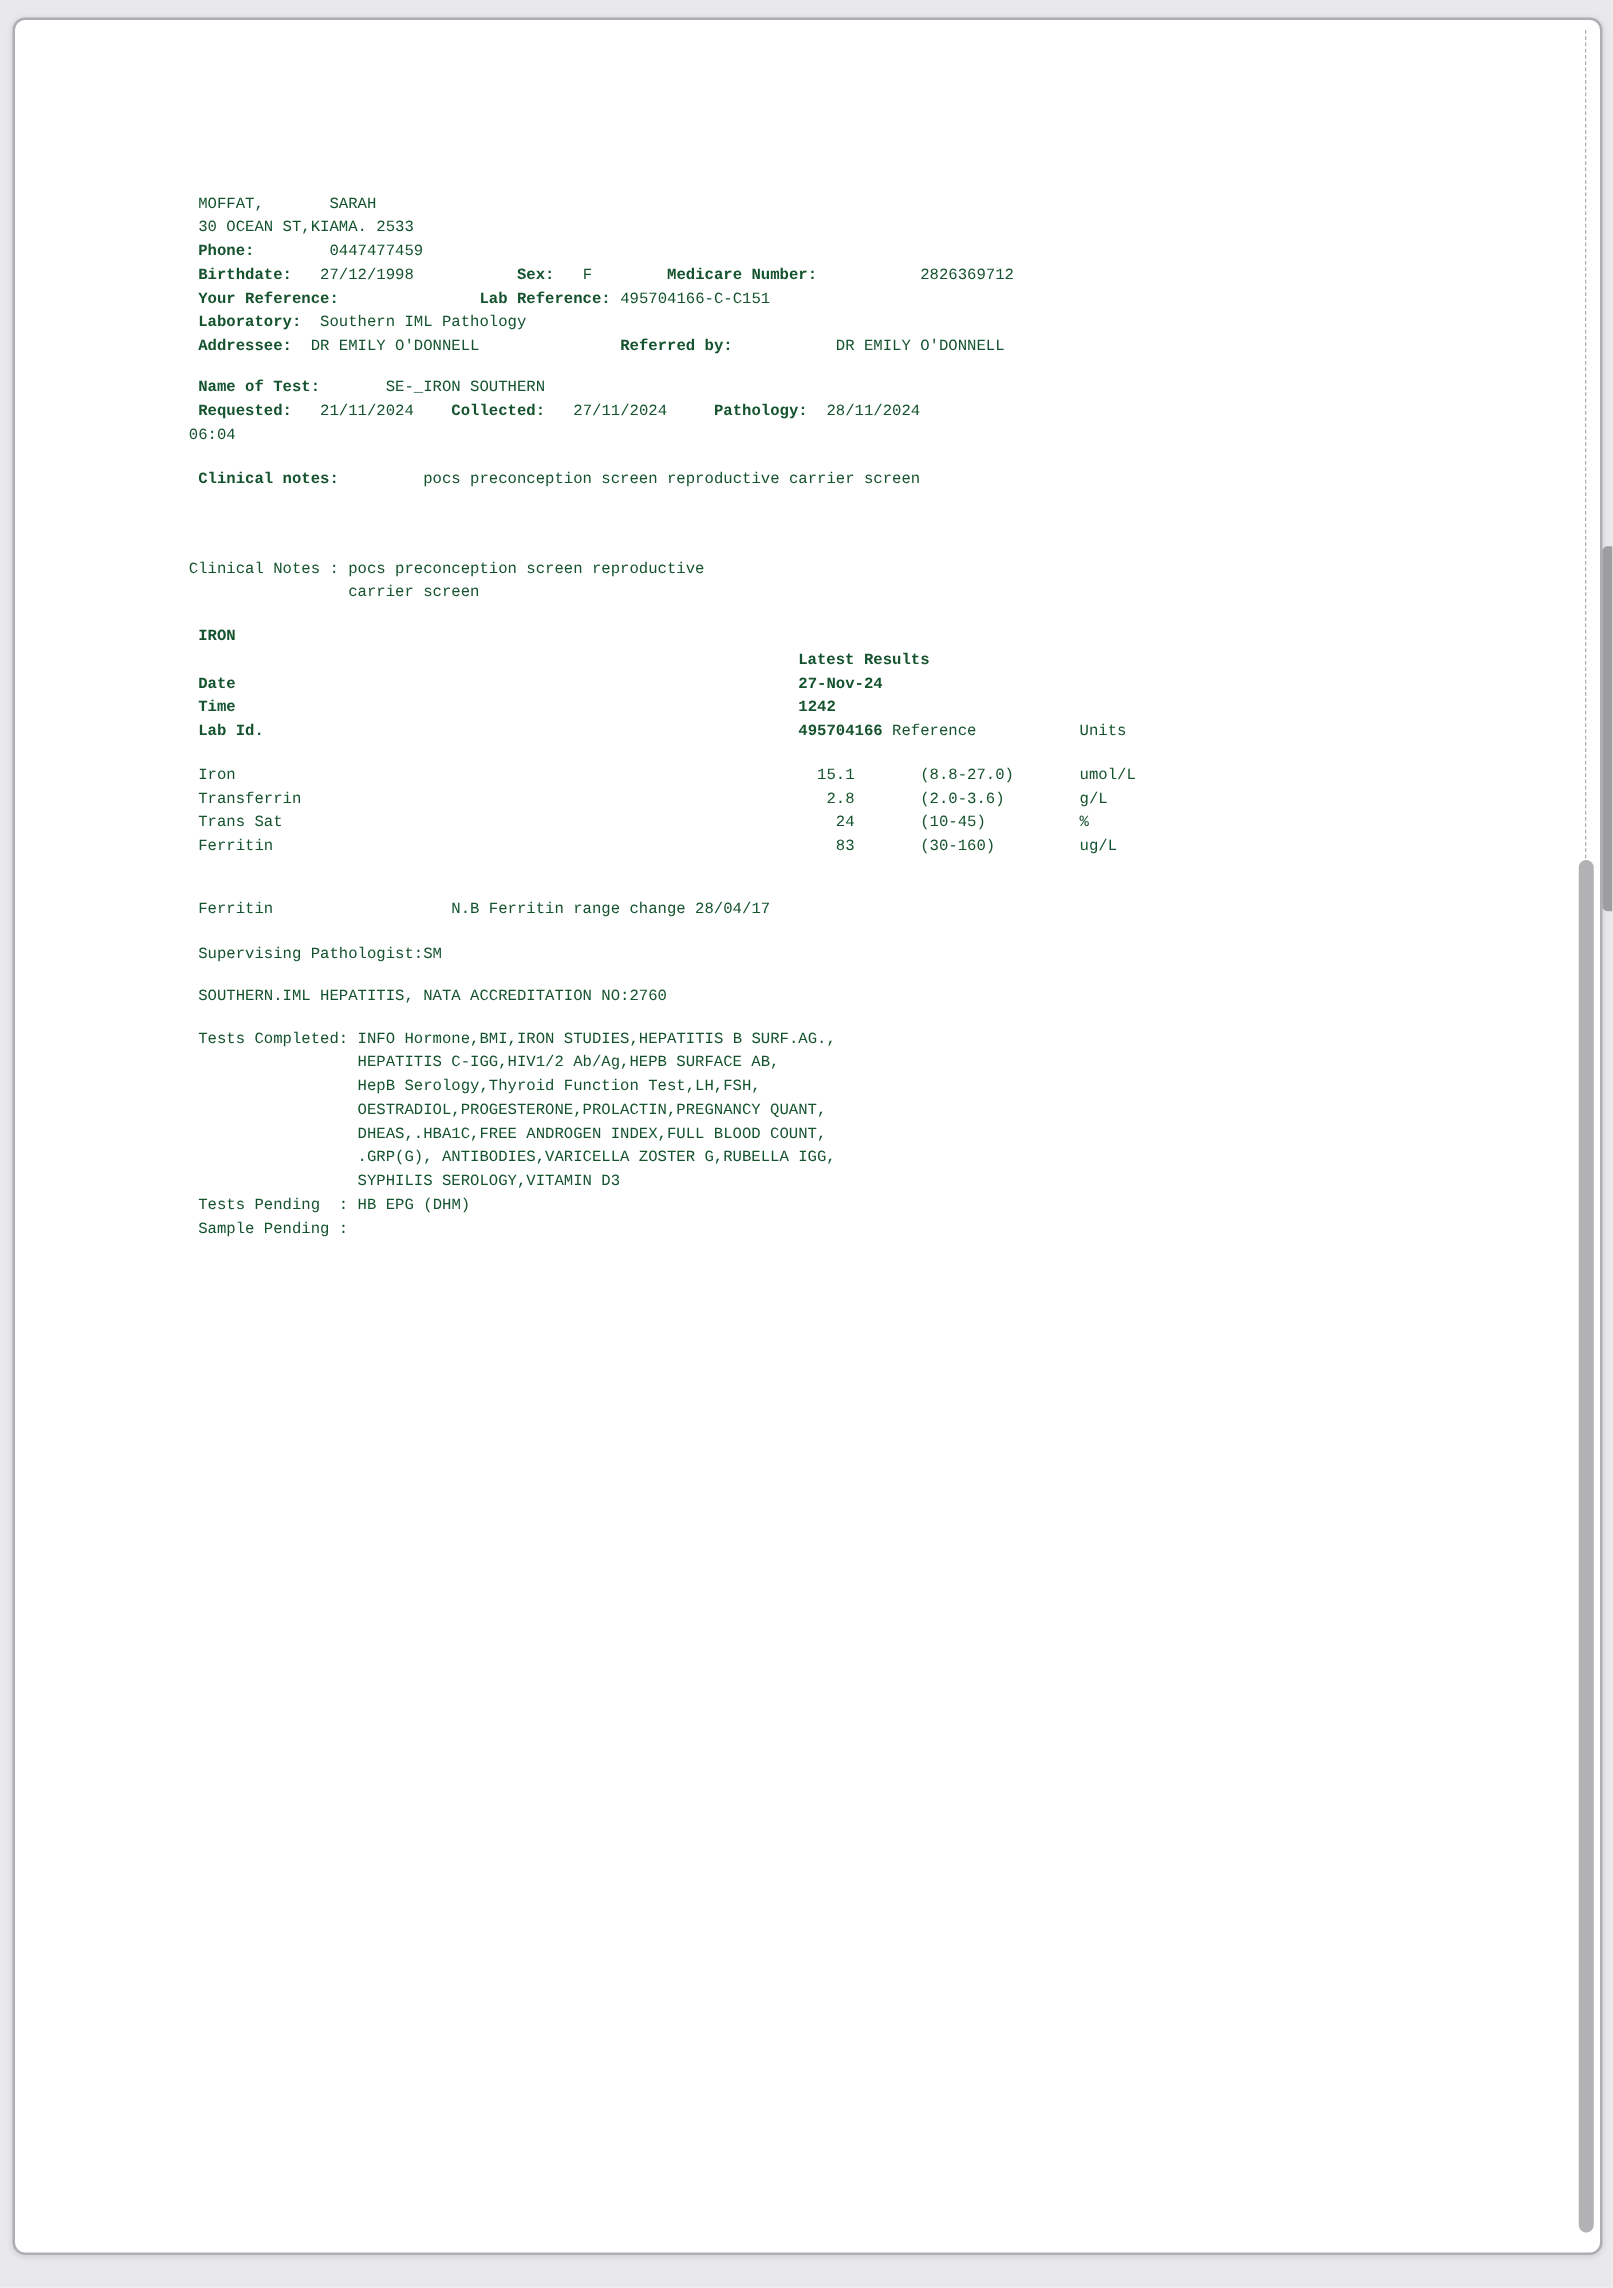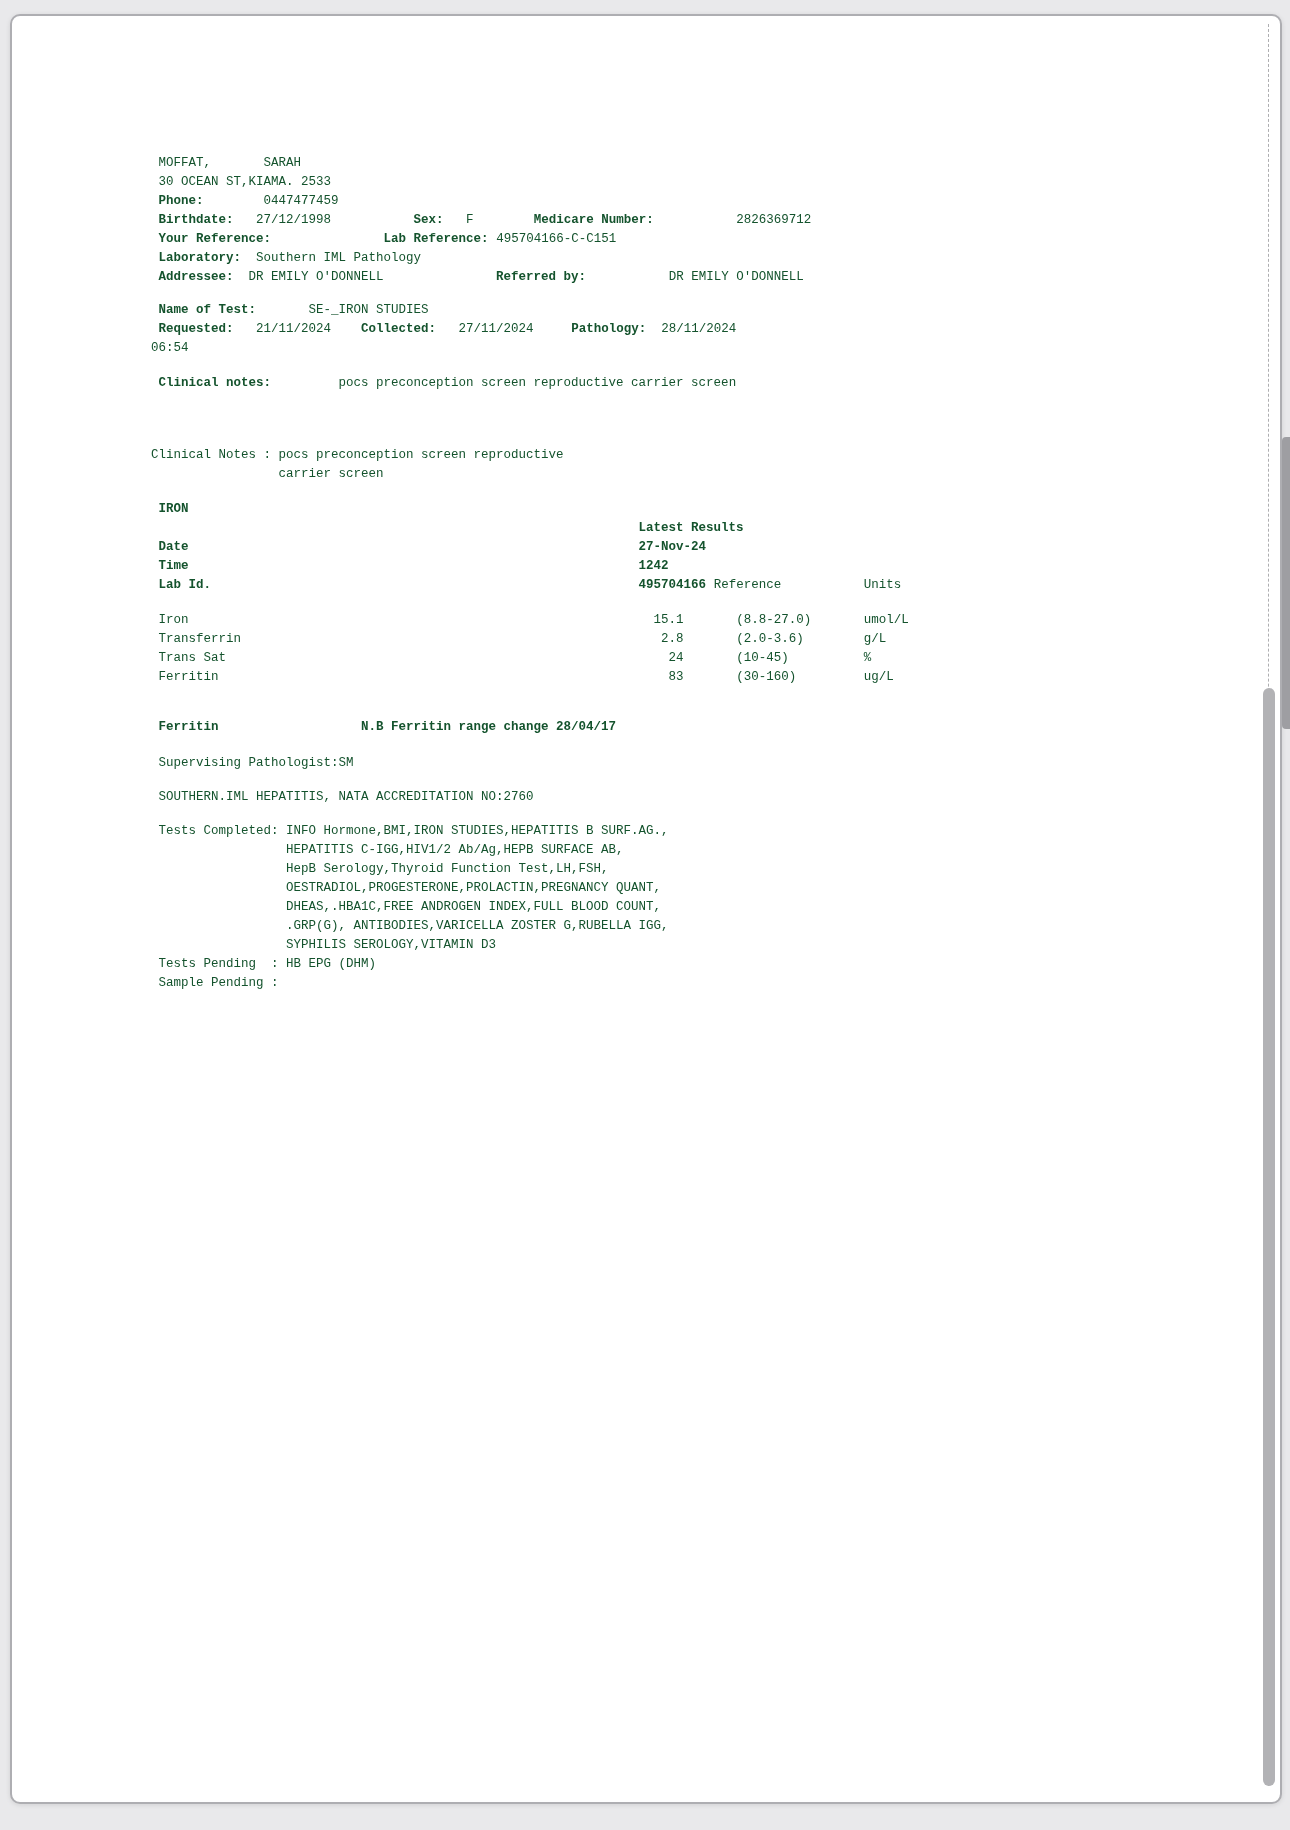--- a/index.html
+++ b/index.html
@@ -65,25 +65,25 @@
   }
 </style>
 </head>
 <body>
 
 <div class="page">
   <div class="card"></div>
   <div class="edge-line"></div>
   <div class="doc">
       <div class="block" style="top: 154px;"><div class="line"> <span>MOFFAT,</span>       <span>SARAH</span></div><div class="line"> <span>30 OCEAN ST,KIAMA. 2533</span></div><div class="line"> <span class="b">Phone:</span>        <span>0447477459</span></div><div class="line"> <span class="b">Birthdate:</span>   <span>27/12/1998</span>           <span class="b">Sex:</span>   <span>F</span>        <span class="b">Medicare Number:</span>           <span>2826369712</span></div><div class="line"> <span class="b">Your Reference:</span>               <span class="b">Lab Reference:</span> <span>495704166-C-C151</span></div><div class="line"> <span class="b">Laboratory:</span>  <span>Southern IML Pathology</span></div><div class="line"> <span class="b">Addressee:</span>  <span>DR EMILY O'DONNELL</span>               <span class="b">Referred by:</span>           <span>DR EMILY O'DONNELL</span></div></div>
-      <div class="block" style="top: 301px;"><div class="line"> <span class="b">Name of Test:</span>       <span>SE-_IRON STUDIES</span></div><div class="line"> <span class="b">Requested:</span>   <span>21/11/2024</span>    <span class="b">Collected:</span>   <span>27/11/2024</span>     <span class="b">Pathology:</span>  <span>28/11/2024</span></div><div class="line"><span>06:54</span></div></div>
+      <div class="block" style="top: 301px;"><div class="line"> <span class="b">Name of Test:</span>       <span>SE-_IRON SOUTHERN</span></div><div class="line"> <span class="b">Requested:</span>   <span>21/11/2024</span>    <span class="b">Collected:</span>   <span>27/11/2024</span>     <span class="b">Pathology:</span>  <span>28/11/2024</span></div><div class="line"><span>06:04</span></div></div>
       <div class="block" style="top: 374px;"><div class="line"> <span class="b">Clinical notes:</span>         <span>pocs preconception screen reproductive carrier screen</span></div></div>
       <div class="block" style="top: 446px; font-family: Liberation Mono, monospace;"><div class="line"><span>Clinical Notes : pocs preconception screen reproductive</span></div><div class="line">                 <span>carrier screen</span></div></div>
       <div class="block" style="top: 500px;"><div class="line"> <span class="b">IRON</span></div><div class="line">                                                                 <span class="b">Latest Results</span></div><div class="line"> <span class="b">Date</span>                                                            <span class="b">27-Nov-24</span></div><div class="line"> <span class="b">Time</span>                                                            <span class="b">1242</span></div><div class="line"> <span class="b">Lab Id.</span>                                                         <span class="b">495704166</span> <span>Reference</span>           <span>Units</span></div></div>
       <div class="block" style="top: 611px;"><div class="line"> <span>Iron</span>                                                              <span>15.1</span>       <span>(8.8-27.0)</span>       <span>umol/L</span></div><div class="line"> <span>Transferrin</span>                                                        <span>2.8</span>       <span>(2.0-3.6)</span>        <span>g/L</span></div><div class="line"> <span>Trans Sat</span>                                                           <span>24</span>       <span>(10-45)</span>          <span>%</span></div><div class="line"> <span>Ferritin</span>                                                            <span>83</span>       <span>(30-160)</span>         <span>ug/L</span></div></div>
-      <div class="block" style="top: 718px; font-weight: bold;"><div class="line"> <span>Ferritin</span>                   <span>N.B Ferritin range change 28/04/17</span></div></div>
+      <div class="block" style="top: 718px;"><div class="line"> <span>Ferritin</span>                   <span>N.B Ferritin range change 28/04/17</span></div></div>
       <div class="block" style="top: 754px;"><div class="line"> <span>Supervising Pathologist:SM</span></div></div>
       <div class="block" style="top: 788px;"><div class="line"> <span>SOUTHERN.IML HEPATITIS, NATA ACCREDITATION NO:2760</span></div></div>
       <div class="block" style="top: 822px;"><div class="line"> <span>Tests Completed:</span> <span>INFO Hormone,BMI,IRON STUDIES,HEPATITIS B SURF.AG.,</span></div><div class="line">                  <span>HEPATITIS C-IGG,HIV1/2 Ab/Ag,HEPB SURFACE AB,</span></div><div class="line">                  <span>HepB Serology,Thyroid Function Test,LH,FSH,</span></div><div class="line">                  <span>OESTRADIOL,PROGESTERONE,PROLACTIN,PREGNANCY QUANT,</span></div><div class="line">                  <span>DHEAS,.HBA1C,FREE ANDROGEN INDEX,FULL BLOOD COUNT,</span></div><div class="line">                  <span>.GRP(G), ANTIBODIES,VARICELLA ZOSTER G,RUBELLA IGG,</span></div><div class="line">                  <span>SYPHILIS SEROLOGY,VITAMIN D3</span></div><div class="line"> <span>Tests Pending</span>  <span>:</span> <span>HB EPG (DHM)</span></div><div class="line"> <span>Sample Pending</span> <span>:</span></div></div>
     </div>
   <div class="inner-thumb"></div>
   <div class="outer-thumb"></div>
 </div>
 
 </body></html>

